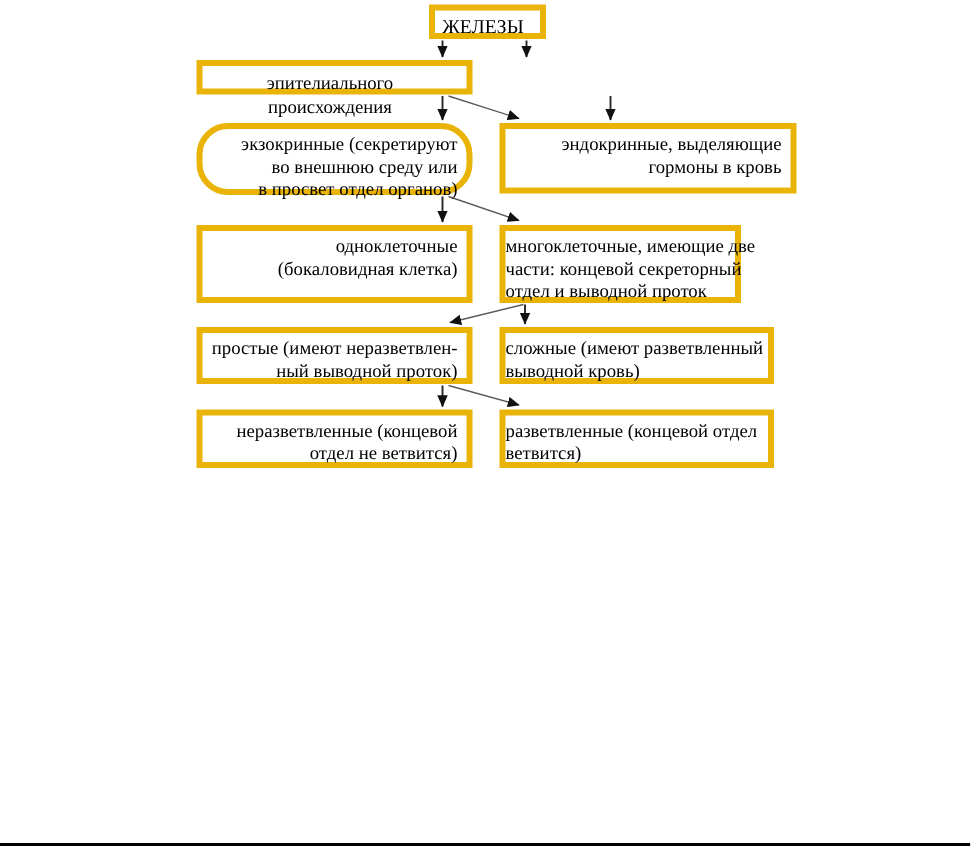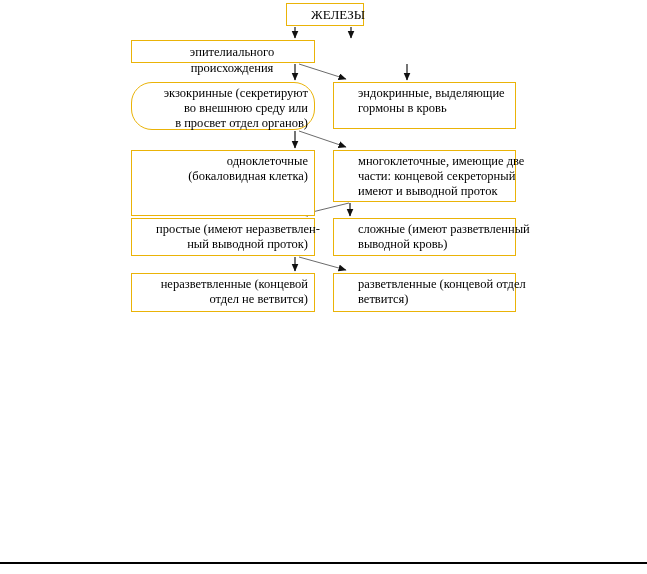--- a/index.html
+++ b/index.html
@@ -8,39 +8,39 @@
     width: 647px;
     height: 574px;
     background: #ffffff;
     font-family: "Liberation Serif", "DejaVu Serif", serif;
     color: #000000;
     overflow: hidden;
   }
   .box {
     position: absolute;
     box-sizing: border-box;
-    border: 1px solid #eab308;
+    border: 4px solid #eab308;
     background: #ffffff;
     font-size: 12.5px;
     line-height: 15px;
-    padding: 3px 6px 2px 24px;
+    padding: 3px 6px 2px 0;
   }
   .box.align-right { text-align: right; }
   .box.align-left  { text-align: left; }
   .box.align-center{ text-align: center; }
   .box .line { white-space: nowrap; }
 
   
   #node-glands        { left:286px; top:3px;   width:78px;  height:23px; line-height:16px; font-size:13px; }
   #node-epithelial    { left:131px; top:40px;  width:184px; height:23px; line-height:16px; }
   #node-nervous       { left:333px; top:40px;  width:183px; height:23px; line-height:16px; }
   #node-exocrine      { left:131px; top:82px;  width:184px; height:48px;border-radius:21px; }
-  #node-endocrine     { left:333px; top:82px;  width:183px; height:47px; }
-  #node-unicellular   { left:131px; top:150px; width:184px; height:66px; }
-  #node-multicellular { left:333px; top:150px; width:183px; height:52px; }
+  #node-endocrine     { left:333px; top:82px;  width:198px; height:47px;text-align:right; }
+  #node-unicellular   { left:131px; top:150px; width:184px; height:52px; }
+  #node-multicellular { left:333px; top:150px; width:161px; height:52px; }
   #node-simple        { left:131px; top:218px; width:184px; height:38px; }
   #node-complex       { left:333px; top:218px; width:183px; height:38px; }
   #node-unbranched    { left:131px; top:273px; width:184px; height:39px; }
   #node-branched      { left:333px; top:273px; width:183px; height:39px; }
 
   #connector-layer {
     position: absolute;
     left: 0; top: 0;
     width: 647px; height: 574px;
     pointer-events: none;
@@ -101,21 +101,21 @@
   </div>
 
   <div class="box align-right" id="node-unicellular">
     <div class="line">одноклеточные</div>
     <div class="line">(бокаловидная клетка)</div>
   </div>
 
   <div class="box align-left" id="node-multicellular">
     <div class="line">многоклеточные, имеющие две</div>
     <div class="line">части: концевой секреторный</div>
-    <div class="line">имеют и выводной проток</div>
+    <div class="line">отдел и выводной проток</div>
   </div>
 
   <div class="box align-right" id="node-simple">
     <div class="line">простые (имеют неразветвлен-</div>
     <div class="line">ный выводной проток)</div>
   </div>
 
   <div class="box align-left" id="node-complex">
     <div class="line">сложные (имеют разветвленный</div>
     <div class="line">выводной кровь)</div>

